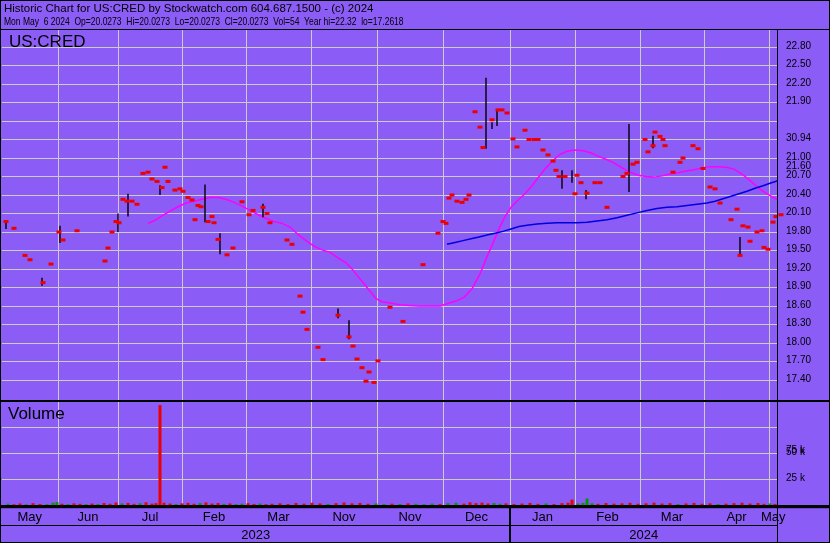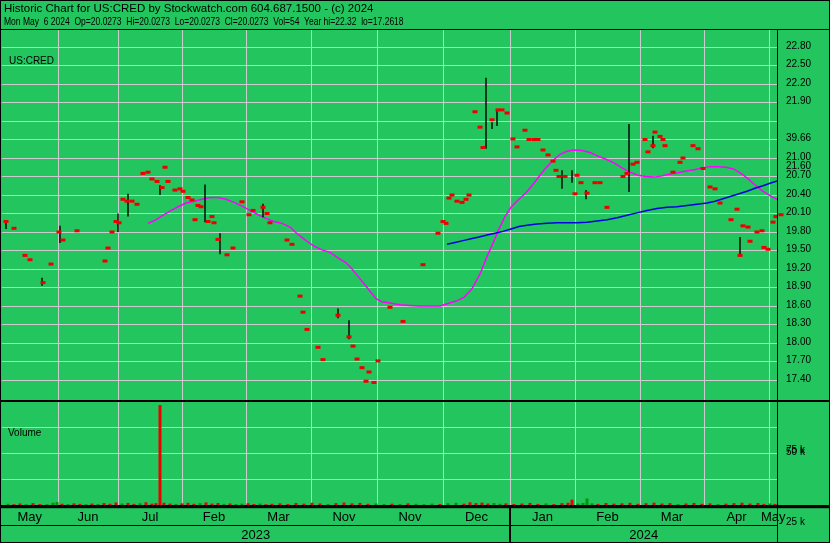--- a/index.html
+++ b/index.html
@@ -1,22 +1,22 @@
 <!DOCTYPE html>
 <html><head>
 <meta charset="utf-8">
 <style>
   html,body{margin:0;padding:0;background:#fff;}
-  #stage{position:relative;width:830px;height:543px;background:#22c55e;overflow:hidden;
+  #stage{position:relative;width:830px;height:543px;background:#8b5cf6;overflow:hidden;
          font-family:"Liberation Sans","DejaVu Sans",sans-serif;color:#000;}
   #chart-svg{position:absolute;left:0;top:0;}
   .lbl{position:absolute;white-space:pre;line-height:1;}
   .hdr{font-size:11.5px;letter-spacing:0;}
   #hdr2{transform:scaleX(0.74);transform-origin:left top;}
-  .sym{font-size:10px;margin-top:23px;}
+  .sym{font-size:17px;}
   .ticklbl{font-size:10px;}
   .monlbl{font-size:13px;}
   .yrlbl{font-size:13px;}
 </style>
 </head>
 <body>
 
 <div id="stage">
   <svg id="chart-svg" width="830" height="543" viewBox="0 0 830 543">
       <line x1="1.5" y1="47" x2="777.5" y2="47" stroke="#cccccc" stroke-width="1" shape-rendering="crispEdges"></line>
@@ -342,37 +342,37 @@
 
   <div class="lbl sym" style="left:9px;top:33px;">US:CRED</div>
   <div class="lbl sym" style="left:8px;top:405px;">Volume</div>
 
   <div id="labels-layer">
       <div class="lbl ticklbl" style="left: 786px; top: 40.5px;">22.80</div>
       <div class="lbl ticklbl" style="left: 786px; top: 59px;">22.50</div>
       <div class="lbl ticklbl" style="left: 786px; top: 77.5px;">22.20</div>
       <div class="lbl ticklbl" style="left: 786px; top: 96px;">21.90</div>
       <div class="lbl ticklbl" style="left: 786px; top: 114.5px; margin-top: 46px;">21.60</div>
-      <div class="lbl ticklbl" style="left: 786px; top: 133px;">39.66</div>
+      <div class="lbl ticklbl" style="left: 786px; top: 133px;">30.94</div>
       <div class="lbl ticklbl" style="left: 786px; top: 151.5px;">21.00</div>
       <div class="lbl ticklbl" style="left: 786px; top: 170px;">20.70</div>
       <div class="lbl ticklbl" style="left: 786px; top: 188.5px;">20.40</div>
       <div class="lbl ticklbl" style="left: 786px; top: 207px;">20.10</div>
       <div class="lbl ticklbl" style="left: 786px; top: 225.5px;">19.80</div>
       <div class="lbl ticklbl" style="left: 786px; top: 244px;">19.50</div>
       <div class="lbl ticklbl" style="left: 786px; top: 262.5px;">19.20</div>
       <div class="lbl ticklbl" style="left: 786px; top: 281px;">18.90</div>
       <div class="lbl ticklbl" style="left: 786px; top: 299.5px;">18.60</div>
       <div class="lbl ticklbl" style="left: 786px; top: 318px;">18.30</div>
       <div class="lbl ticklbl" style="left: 786px; top: 336.5px;">18.00</div>
       <div class="lbl ticklbl" style="left: 786px; top: 355px;">17.70</div>
       <div class="lbl ticklbl" style="left: 786px; top: 373.5px;">17.40</div>
       <div class="lbl ticklbl" style="left: 786px; top: 421.25px; margin-top: 24px;">75 k</div>
       <div class="lbl ticklbl" style="left: 786px; top: 447px;">50 k</div>
-      <div class="lbl ticklbl" style="left: 786px; top: 472.75px; margin-top: 44px;">25 k</div>
+      <div class="lbl ticklbl" style="left: 786px; top: 472.75px;">25 k</div>
       <div class="lbl monlbl" style="left: 29.75px; transform: translateX(-50%); top: 510px;">May</div>
       <div class="lbl monlbl" style="left: 88px; transform: translateX(-50%); top: 510px;">Jun</div>
       <div class="lbl monlbl" style="left: 150px; transform: translateX(-50%); top: 510px;">Jul</div>
       <div class="lbl monlbl" style="left: 214px; transform: translateX(-50%); top: 510px;">Feb</div>
       <div class="lbl monlbl" style="left: 278.5px; transform: translateX(-50%); top: 510px;">Mar</div>
       <div class="lbl monlbl" style="left: 344px; transform: translateX(-50%); top: 510px;">Nov</div>
       <div class="lbl monlbl" style="left: 410px; transform: translateX(-50%); top: 510px; text-align: right;">Nov</div>
       <div class="lbl monlbl" style="left: 476.5px; transform: translateX(-50%); top: 510px;">Dec</div>
       <div class="lbl monlbl" style="left: 542.5px; transform: translateX(-50%); top: 510px;">Jan</div>
       <div class="lbl monlbl" style="left: 607.5px; transform: translateX(-50%); top: 510px;">Feb</div>

